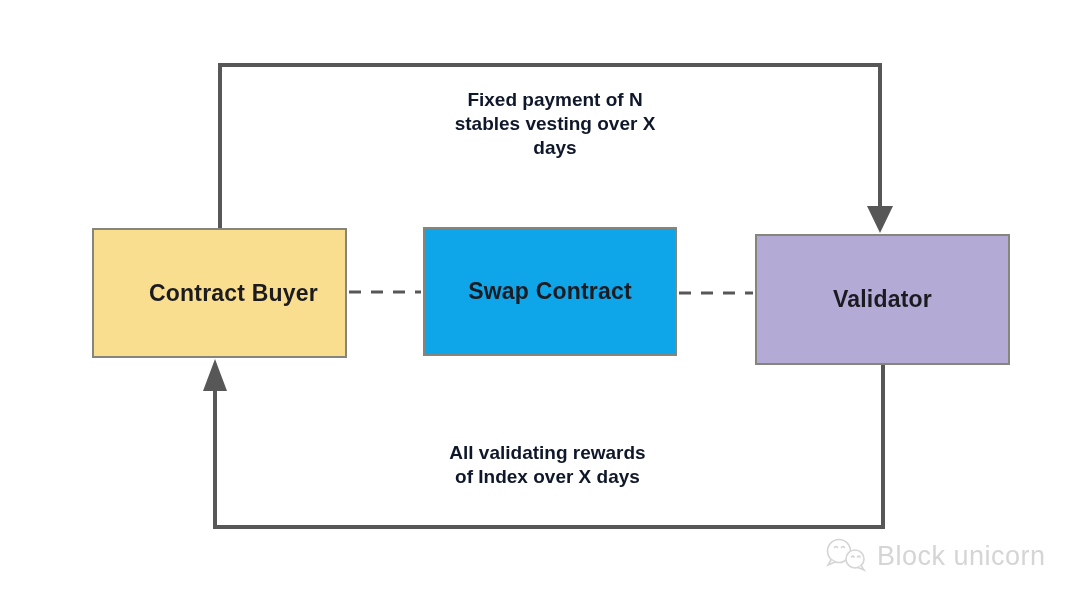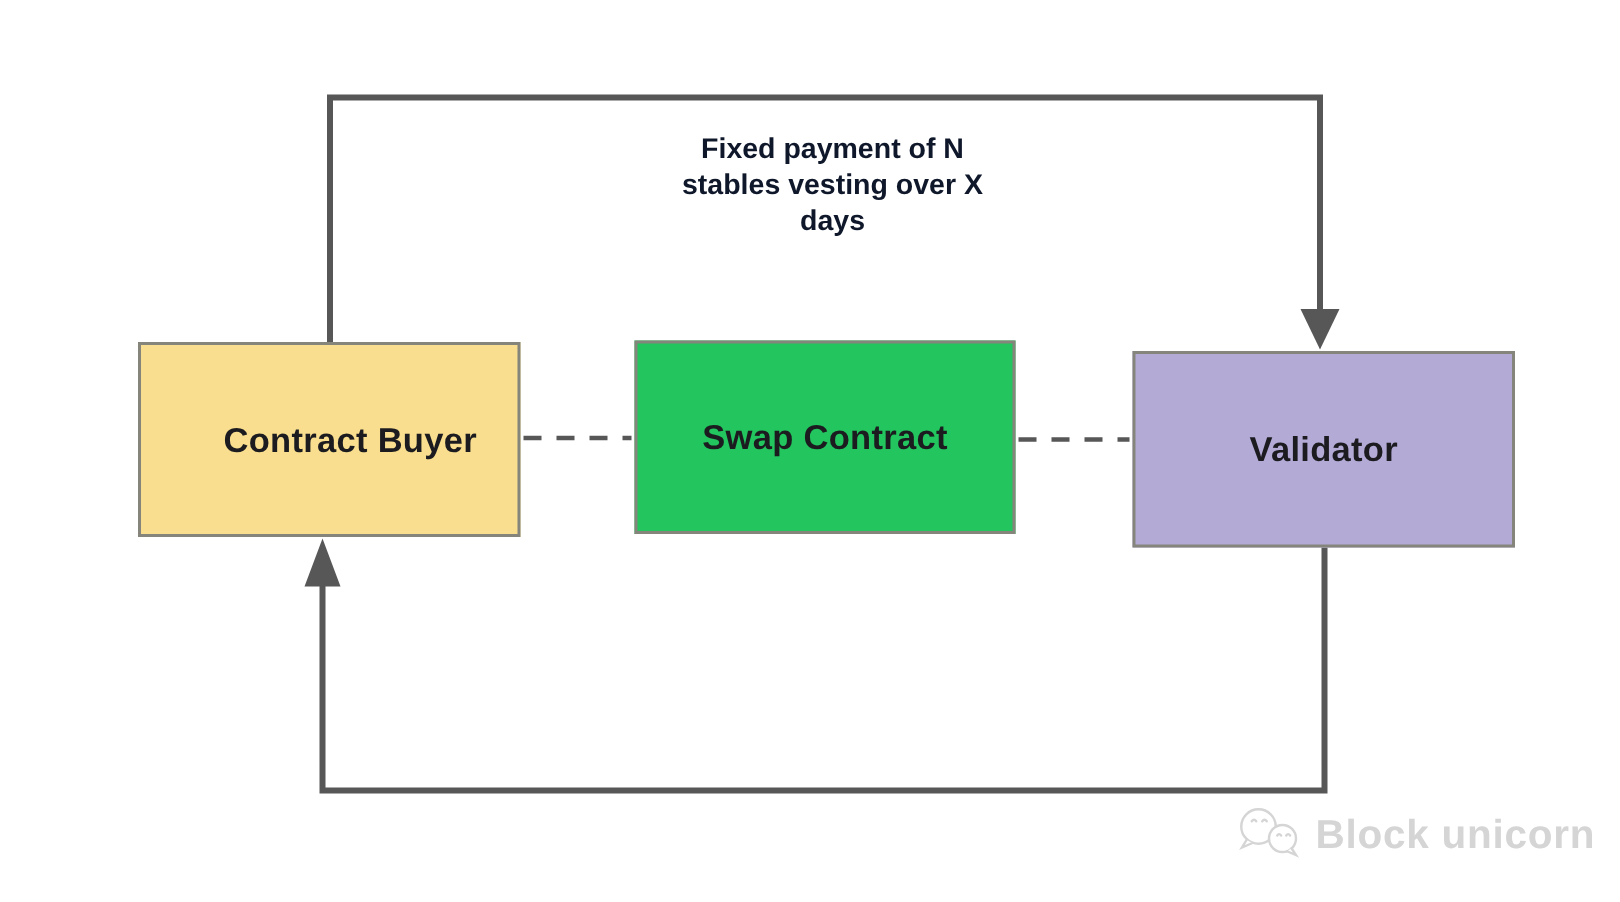--- a/index.html
+++ b/index.html
@@ -80,42 +80,44 @@
       <line x1="679" y1="293" x2="753" y2="293" stroke-width="3" stroke-dasharray="12 10"></line>
     </g>
     <polygon points="867,206 893,206 880,233" fill="#575757"></polygon>
     <polygon points="203,391 227,391 215,359" fill="#575757"></polygon>
   </svg>
 
   <div class="node node-buyer" style="background-color: rgb(248, 222, 142);">
     <span>Contract Buyer</span>
   </div>
 
-  <div class="node node-swap" style="background-color: #22c55e;">
+  <div class="node node-swap" style="background-color: #0ea5e9;">
     <span>Swap Contract</span>
   </div>
 
   <div class="node node-validator" style="background-color: rgb(180, 170, 214); justify-content: center;">
     <span>Validator</span>
   </div>
 
   <div class="edge-label edge-label-top">Fixed payment of N
 stables vesting over X
 days</div>
 
+  <div class="edge-label edge-label-bottom">All validating rewards
+of Index over X days</div>
 
   <div class="watermark">
     <svg width="48" height="40" viewBox="0 0 48 40" fill="none" stroke="#d5d5d5" stroke-width="1.6" stroke-linecap="round">
 
       <circle cx="17" cy="15" r="11.5" fill="#ffffff"></circle>
       <path d="M9,24 L6,29 L13,26" fill="#ffffff"></path>
       <path d="M12.5,11.5 q1.5,-2 3,0"></path>
       <path d="M19.5,11.5 q1.5,-2 3,0"></path>
 
       <circle cx="33" cy="23" r="9" fill="#ffffff"></circle>
       <path d="M39,29.5 L42,34 L36,31.5" fill="#ffffff"></path>
       <path d="M29.5,21 q1.2,-1.8 2.6,0"></path>
       <path d="M35.5,21 q1.2,-1.8 2.6,0"></path>
     </svg>
-    <span class="watermark-text" style="color: rgb(213, 213, 213); font-weight: bold;">Block unicorn</span>
+    <span class="watermark-text" style="color: rgb(213, 213, 213);">Block unicorn</span>
   </div>
 
 </div>
 
 </body></html>

